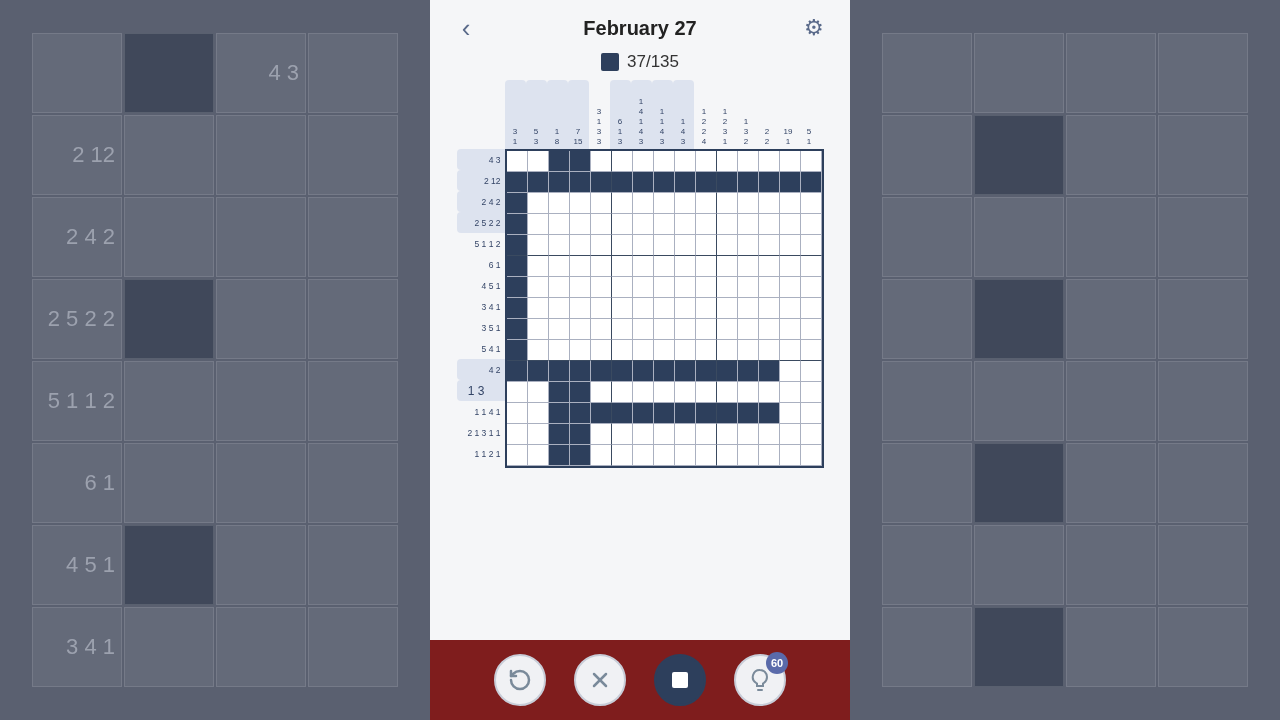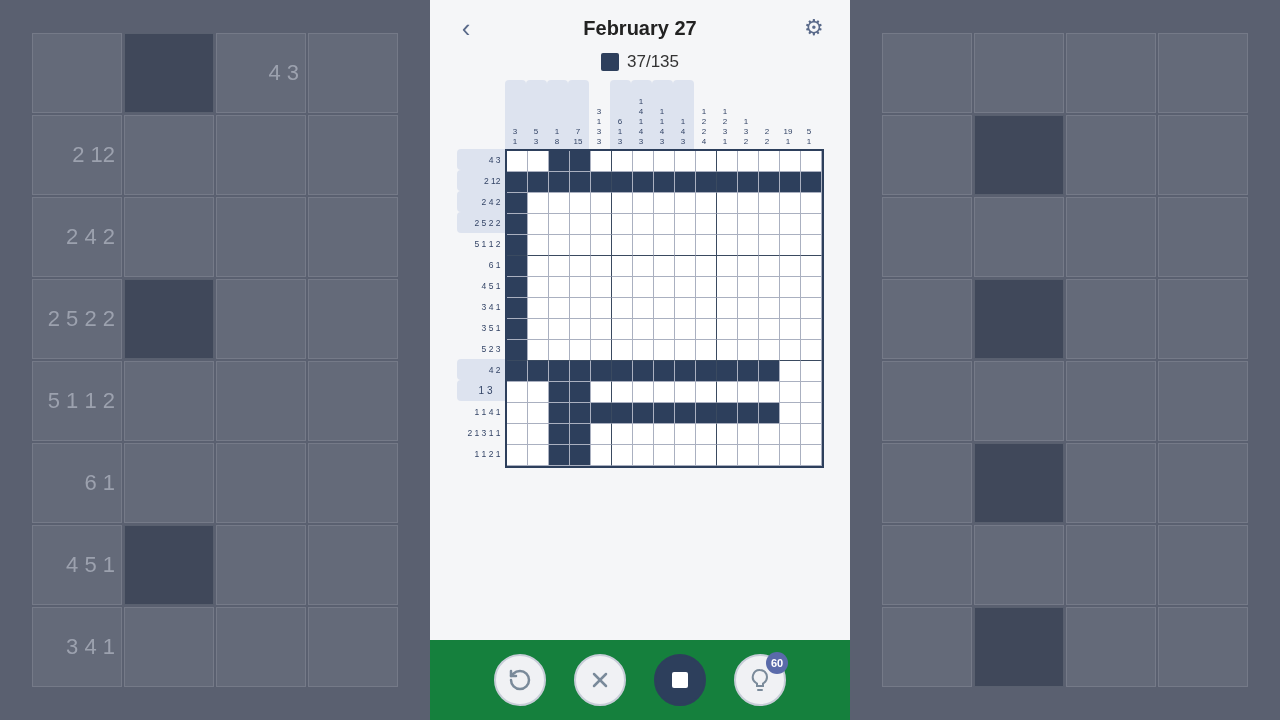--- a/index.html
+++ b/index.html
@@ -125,21 +125,21 @@
       align-items: flex-start;
       margin: 0 auto;
     }
 
     
     .toolbar {
       position: absolute;
       bottom: 0;
       width: 468px;
       height: 80px;
-      background: #15803d;
+      background: #7f1d1d;
       display: flex;
       align-items: center;
       justify-content: center;
       gap: 28px;
     }
     .tool-btn {
       width: 52px; height: 52px;
       border-radius: 50%;
       border: 2px solid #c8cdd8;
       background: #f0f1f4;
@@ -347,23 +347,23 @@
         <div style="display: flex; flex-direction: column;">
           <div style="width: 48px; height: 21px; display: flex; align-items: center; justify-content: flex-end; padding-right: 4px; font-size: 8.5px; color: rgb(51, 68, 102); gap: 2px; background: rgb(221, 227, 239); border-radius: 4px 0px 0px 4px;">4 3</div>
           <div style="width: 48px; height: 21px; display: flex; align-items: center; justify-content: flex-end; padding-right: 4px; font-size: 8.5px; color: rgb(51, 68, 102); gap: 2px; background: rgb(221, 227, 239); border-radius: 4px 0px 0px 4px;">2 12</div>
           <div style="width: 48px; height: 21px; display: flex; align-items: center; justify-content: flex-end; padding-right: 4px; font-size: 8.5px; color: rgb(51, 68, 102); gap: 2px; background: rgb(221, 227, 239); border-radius: 4px 0px 0px 4px;">2 4 2</div>
           <div style="width: 48px; height: 21px; display: flex; align-items: center; justify-content: flex-end; padding-right: 4px; font-size: 8.5px; color: rgb(51, 68, 102); gap: 2px; background: rgb(221, 227, 239); border-radius: 4px 0px 0px 4px;">2 5 2 2</div>
           <div style="width: 48px; height: 21px; display: flex; align-items: center; justify-content: flex-end; padding-right: 4px; font-size: 8.5px; color: rgb(51, 68, 102); gap: 2px;">5 1 1 2</div>
           <div style="width: 48px; height: 21px; display: flex; align-items: center; justify-content: flex-end; padding-right: 4px; font-size: 8.5px; color: rgb(51, 68, 102); gap: 2px;">6 1</div>
           <div style="width: 48px; height: 21px; display: flex; align-items: center; justify-content: flex-end; padding-right: 4px; font-size: 8.5px; color: rgb(51, 68, 102); gap: 2px;">4 5 1</div>
           <div style="width: 48px; height: 21px; display: flex; align-items: center; justify-content: flex-end; padding-right: 4px; font-size: 8.5px; color: rgb(51, 68, 102); gap: 2px;">3 4 1</div>
           <div style="width: 48px; height: 21px; display: flex; align-items: center; justify-content: flex-end; padding-right: 4px; font-size: 8.5px; color: rgb(51, 68, 102); gap: 2px;">3 5 1</div>
-          <div style="width: 48px; height: 21px; display: flex; align-items: center; justify-content: flex-end; padding-right: 4px; font-size: 8.5px; color: rgb(51, 68, 102); gap: 2px;">5 2 3</div>
+          <div style="width: 48px; height: 21px; display: flex; align-items: center; justify-content: flex-end; padding-right: 4px; font-size: 8.5px; color: rgb(51, 68, 102); gap: 2px;">5 4 1</div>
           <div style="width: 48px; height: 21px; display: flex; align-items: center; justify-content: flex-end; padding-right: 4px; font-size: 8.5px; color: rgb(51, 68, 102); gap: 2px; background: rgb(221, 227, 239); border-radius: 4px 0px 0px 4px;">4 2</div>
-          <div style="width: 48px; height: 21px; display: flex; align-items: center; justify-content: flex-end; padding-right: 12px; font-size: 10px; color: rgb(51, 68, 102); gap: 2px; background: rgb(221, 227, 239); border-radius: 4px 0px 0px 4px;">1 3</div>
+          <div style="width: 48px; height: 21px; display: flex; align-items: center; justify-content: flex-end; padding-right: 20px; font-size: 12px; color: rgb(51, 68, 102); gap: 2px; background: rgb(221, 227, 239); border-radius: 4px 0px 0px 4px;">1 3</div>
           <div style="width: 48px; height: 21px; display: flex; align-items: center; justify-content: flex-end; padding-right: 4px; font-size: 8.5px; color: rgb(51, 68, 102); gap: 2px;">1 1 4 1</div>
           <div style="width: 48px; height: 21px; display: flex; align-items: center; justify-content: flex-end; padding-right: 4px; font-size: 8.5px; color: rgb(51, 68, 102); gap: 2px;">2 1 3 1 1</div>
           <div style="width: 48px; height: 21px; display: flex; align-items: center; justify-content: flex-end; padding-right: 4px; font-size: 8.5px; color: rgb(51, 68, 102); gap: 2px;">1 1 2 1</div>
         </div>
         <div style="display: grid; grid-template-columns: repeat(15, 21px); grid-template-rows: repeat(15, 21px); border: 2px solid rgb(45, 63, 92);">
           <div style="width: 21px; height: 21px; background: white; border-right: 0.5px solid rgb(170, 176, 192); border-bottom: 0.5px solid rgb(170, 176, 192); border-left: none; border-top: none;"></div>
           <div style="width: 21px; height: 21px; background: white; border-right: 0.5px solid rgb(170, 176, 192); border-bottom: 0.5px solid rgb(170, 176, 192); border-left: none; border-top: none;"></div>
           <div style="width: 21px; height: 21px; background: rgb(45, 63, 92); border-right: 0.5px solid rgb(170, 176, 192); border-bottom: 0.5px solid rgb(170, 176, 192); border-left: none; border-top: none;"></div>
           <div style="width: 21px; height: 21px; background: rgb(45, 63, 92); border-right: 0.5px solid rgb(170, 176, 192); border-bottom: 0.5px solid rgb(170, 176, 192); border-left: none; border-top: none;"></div>
           <div style="width: 21px; height: 21px; background: white; border-right: 1.5px solid rgb(58, 74, 96); border-bottom: 0.5px solid rgb(170, 176, 192); border-left: none; border-top: none;"></div>

